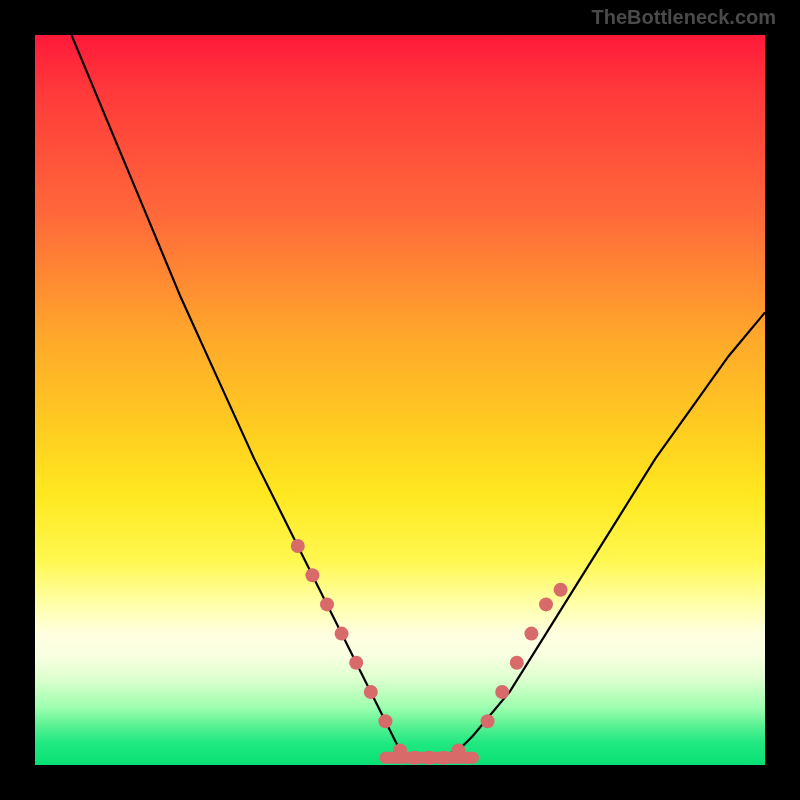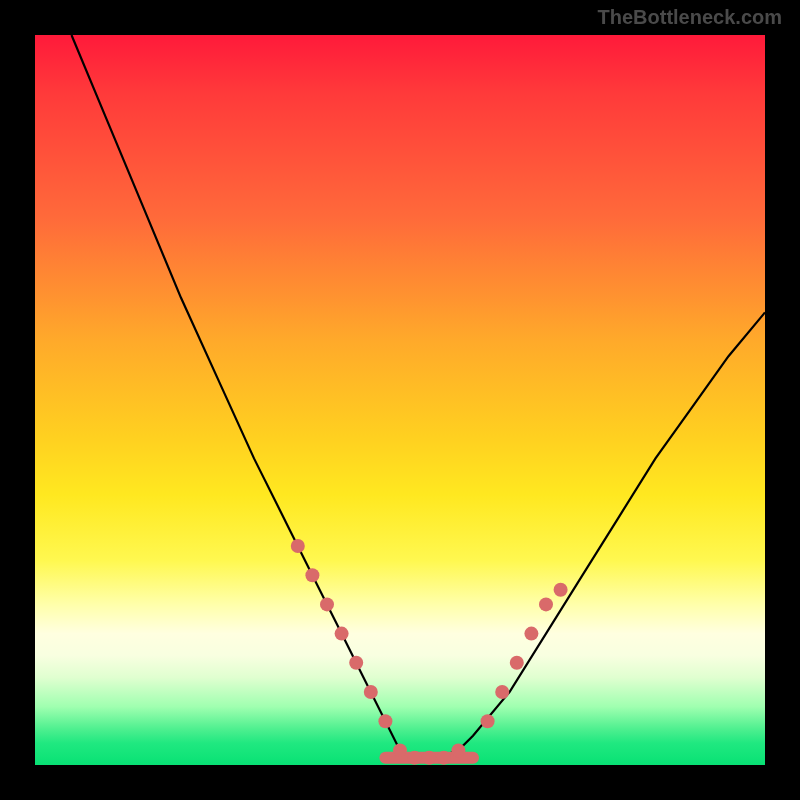--- a/index.html
+++ b/index.html
@@ -7,21 +7,21 @@
     padding: 0;
     width: 800px;
     height: 800px;
     background: #000;
     position: relative;
     font-family: Arial, sans-serif;
   }
   .watermark {
     position: absolute;
     top: 6px;
-    right: 18px;
+    right: 24px;
     color: #4a4a4a;
     font-size: 20px;
     font-weight: bold;
     z-index: 10;
   }
   .plot-area {
     position: absolute;
     left: 35px;
     top: 35px;
     width: 730px;

